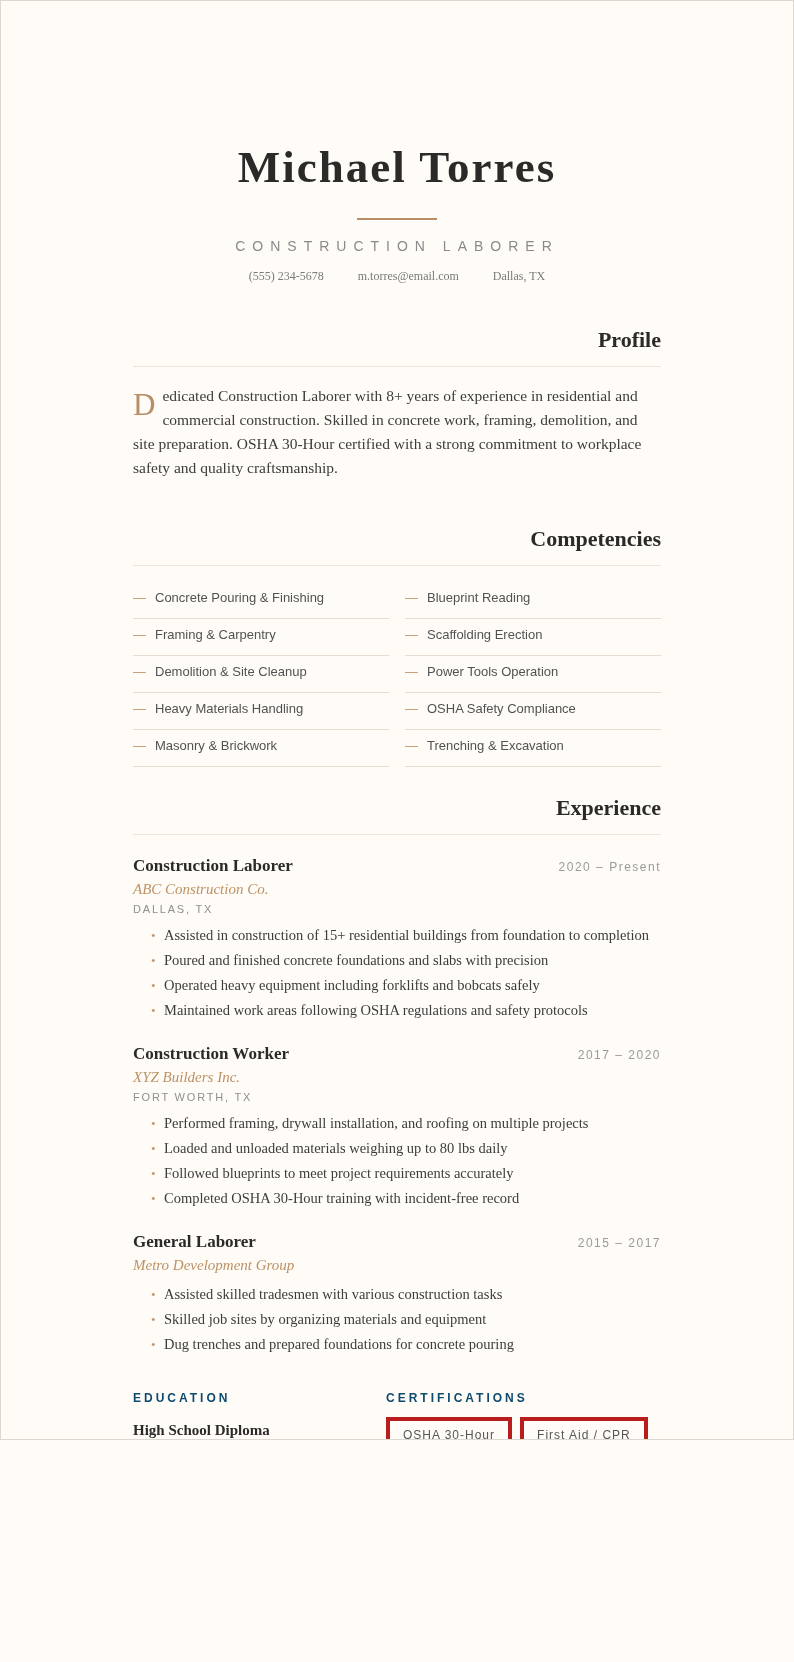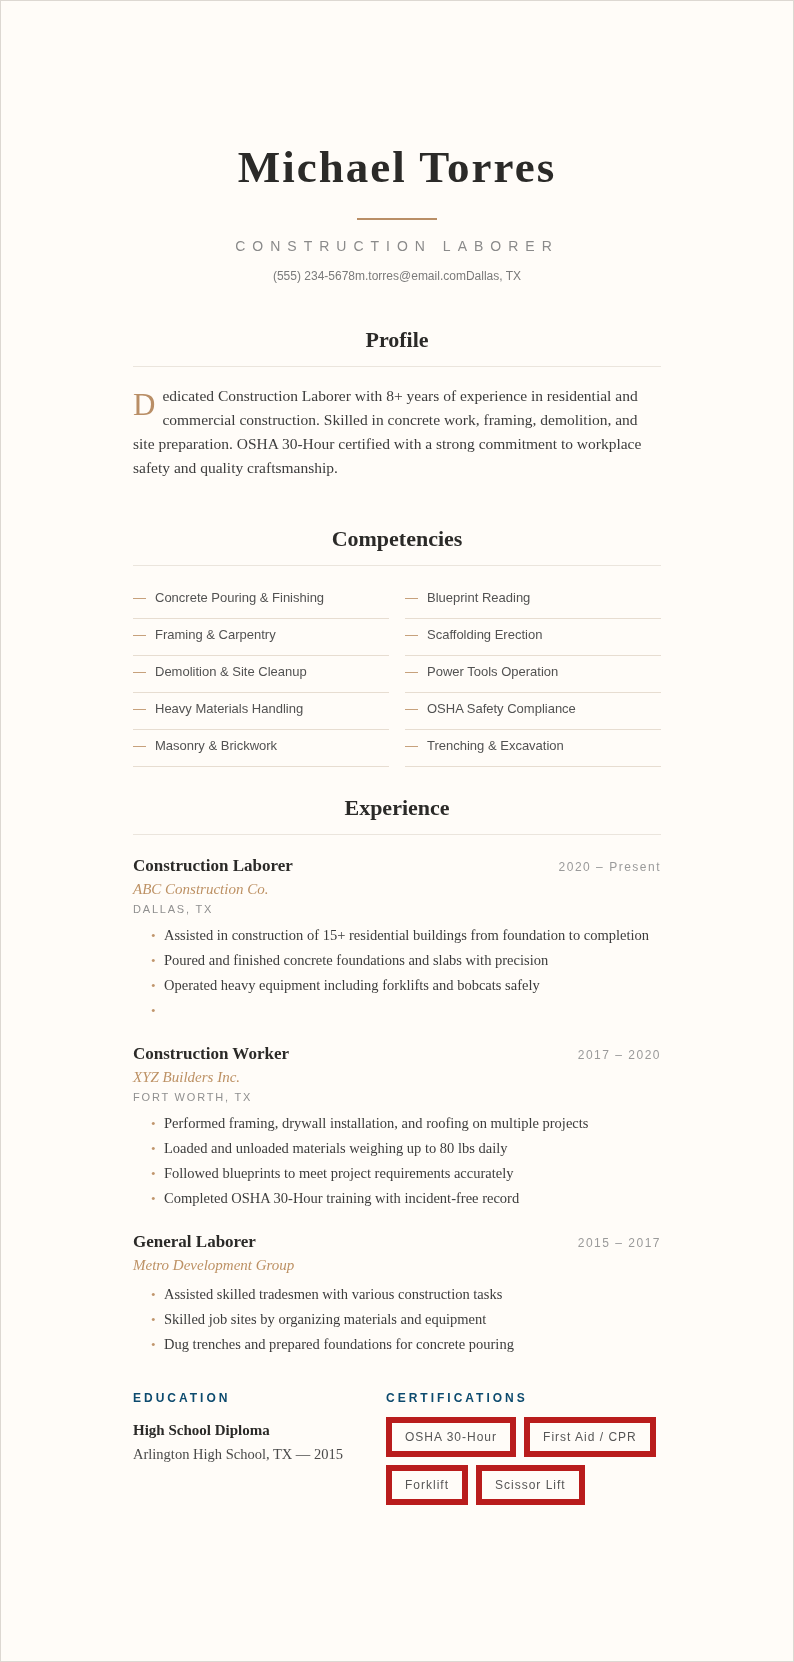--- a/index.html
+++ b/index.html
@@ -1,19 +1,19 @@
 <!DOCTYPE html>
 <html><head>
 <meta charset="utf-8">
 <style>
   * { margin: 0; padding: 0; box-sizing: border-box; }
   html, body { background: #FFFCF8; }
   .page {
     width: 794px;
-    height: 1662px;
+    height: 1440px;
     margin: 0 auto;
     background: #FFFCF8;
     border: 1px solid #DDD8D2;
     padding: 140px 132px 0 132px;
     font-family: "Liberation Serif", serif;
     color: #3C3C3C;
     overflow: hidden;
   }
 
   
@@ -37,32 +37,33 @@
     font-family: "Liberation Sans", sans-serif;
     font-size: 14px;
     line-height: 17px;
     letter-spacing: 7px;
     color: #8A8A8A;
   }
   .contact {
     margin-top: 14px;
     display: flex;
     justify-content: center;
-    font-family: Liberation Sans, sans-serif;
+    gap: 34px;
+    font-family: Liberation Serif, serif;
     font-size: 12px;
     line-height: 15px;
     color: #7A7A7A;
   }
 
   
   .sec-heading {
     font-size: 22px;
     line-height: 26px;
     font-weight: 700;
-    text-align: center;
+    text-align: right;
     color: #2B2A28;
   }
   .rule {
     height: 1px;
     background: #EBE5DD;
     margin-top: 13px;
   }
   .profile-section { margin-top: 43px; }
   .profile-text {
     margin-top: 17px;
@@ -181,21 +182,21 @@
     line-height: 22px;
     color: #4A4A4A;
   }
   .badges {
     margin-top: 11px;
     display: flex;
     flex-wrap: wrap;
     gap: 8px;
   }
   .badge {
-    border: 6px solid #b91c1c;
+    border: 4px solid #b91c1c;
     padding: 7px 13px;
     font-family: "Liberation Sans", sans-serif;
     font-size: 12px;
     line-height: 14px;
     letter-spacing: 1px;
     color: #565656;
     white-space: nowrap;
   }
 </style>
 </head>
@@ -290,20 +291,21 @@
         <li>
             <span class="bullet-dot">•</span>
             <span>Poured and finished concrete foundations and slabs with precision</span>
           </li>
         <li>
             <span class="bullet-dot">•</span>
             <span>Operated heavy equipment including forklifts and bobcats safely</span>
           </li>
         <li>
             <span class="bullet-dot">•</span>
+            <span>Maintained work areas following OSHA regulations and safety protocols</span>
           </li>
       </ul>
     </article>
 
     <article class="job">
       <div class="job-head">
         <h3 class="job-title">Construction Worker</h3>
         <span class="job-dates">2017 – 2020</span>
       </div>
       <div class="job-company">XYZ Builders Inc.</div>

